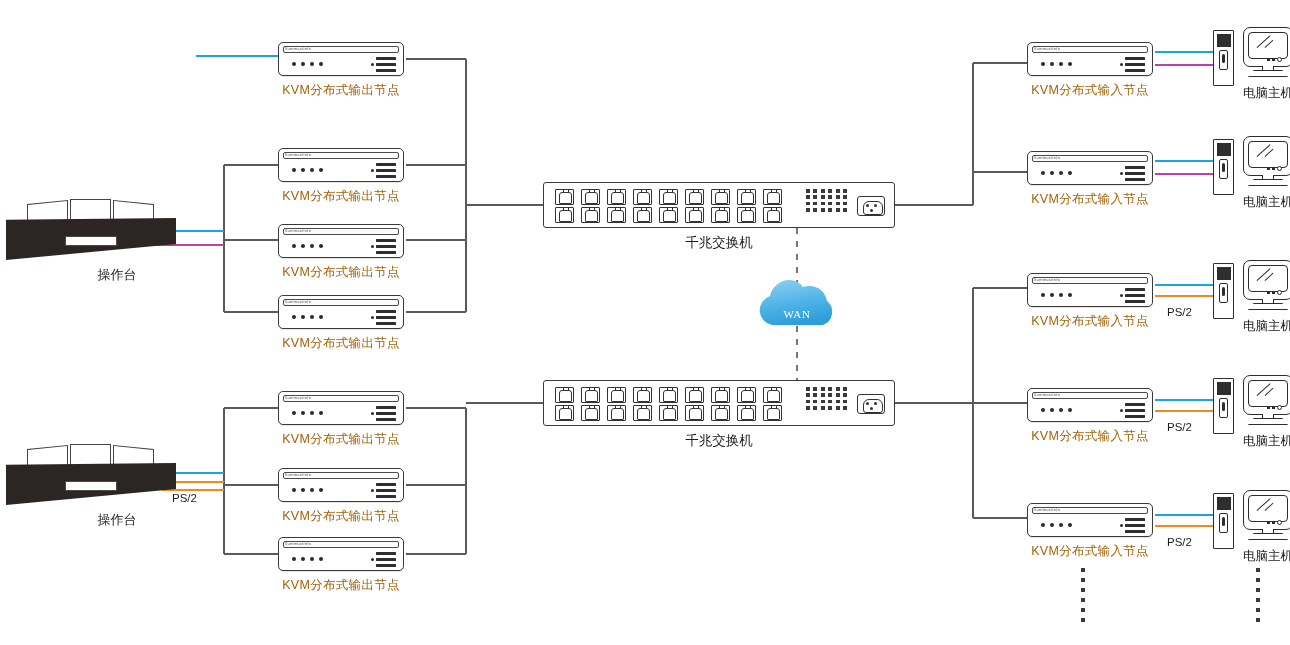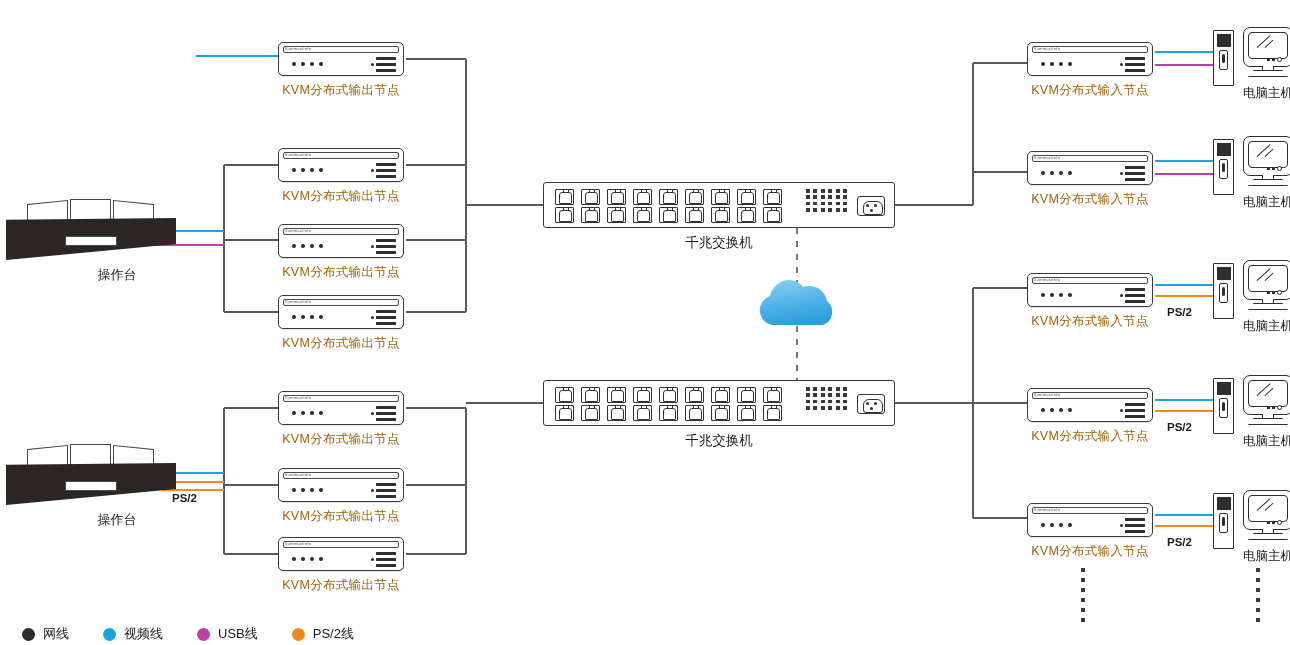--- a/index.html
+++ b/index.html
@@ -178,21 +178,21 @@
   
   .cloudwrap { position: relative; width: 84px; height: 44px; }
   .cloudwrap .wantext {
     position: absolute; left: 50%; top: 23px; transform: translateX(-50%);
     font-size: 11px; color: #ffffff; letter-spacing: .6px;
     font-family: "Liberation Serif", serif;
   }
 
   
   .ps2 { position: absolute; font-size: 11.5px; color: #1d1d1d;
-         font-family: "Liberation Sans", sans-serif; white-space: nowrap; font-weight: bold; }
+         font-family: "Liberation Sans", sans-serif; white-space: nowrap; }
 
   
   .vdots { position: absolute; display: flex; flex-direction: column; gap: 6px; }
   .vdots i { display:block; width: 4px; height: 4px; background: #3a3a3a; }
 
   
   .legend { position: absolute; left: 22px; top: 625px; display: flex; align-items: center; gap: 34px; }
   .legend .item { display: flex; align-items: center; gap: 8px; }
   .legend .dot { width: 13px; height: 13px; border-radius: 50%; display: block; }
   .legend .txt { font-size: 13px; color: #1c1c1c; white-space: nowrap; }
@@ -561,20 +561,25 @@
       </div>
       <div class="psu">
         <span class="pin1"></span>
           <span class="pin2"></span>
           <span class="pin3"></span>
       </div>
     </div>
     <div class="switch-label">千兆交换机</div>
   </div>
 
+  <div class="node" style="left:755px; top:285px;">
+    <div class="cloudwrap">
+      <div class="wantext">WAN</div>
+    </div>
+  </div>
 
   <div class="node" style="left:1027px; top:42px;">
     <div class="kvm">
       <div class="bar"></div>
       <div class="brand">Summustinfo</div>
       <div class="leds">
           <i></i>
           <i></i>
           <i></i>
           <i></i>
@@ -787,32 +792,14 @@
   </div>
   <div class="vdots" style="left:1256px; top:568px;">
     <i></i>
       <i></i>
       <i></i>
       <i></i>
       <i></i>
       <i></i>
   </div>
 
-  <div class="legend">
-    <div class="item">
-      <span class="dot" style="background:#2b2b2b"></span>
-      <span class="txt">网线</span>
-    </div>
-    <div class="item">
-      <span class="dot" style="background:#1ba5e0"></span>
-      <span class="txt">视频线</span>
-    </div>
-    <div class="item">
-      <span class="dot" style="background:#bf3fa8"></span>
-      <span class="txt">USB线</span>
-    </div>
-    <div class="item">
-      <span class="dot" style="background:#f08a1d"></span>
-      <span class="txt">PS/2线</span>
-    </div>
-  </div>
 
 </div>
 
 </body></html>

